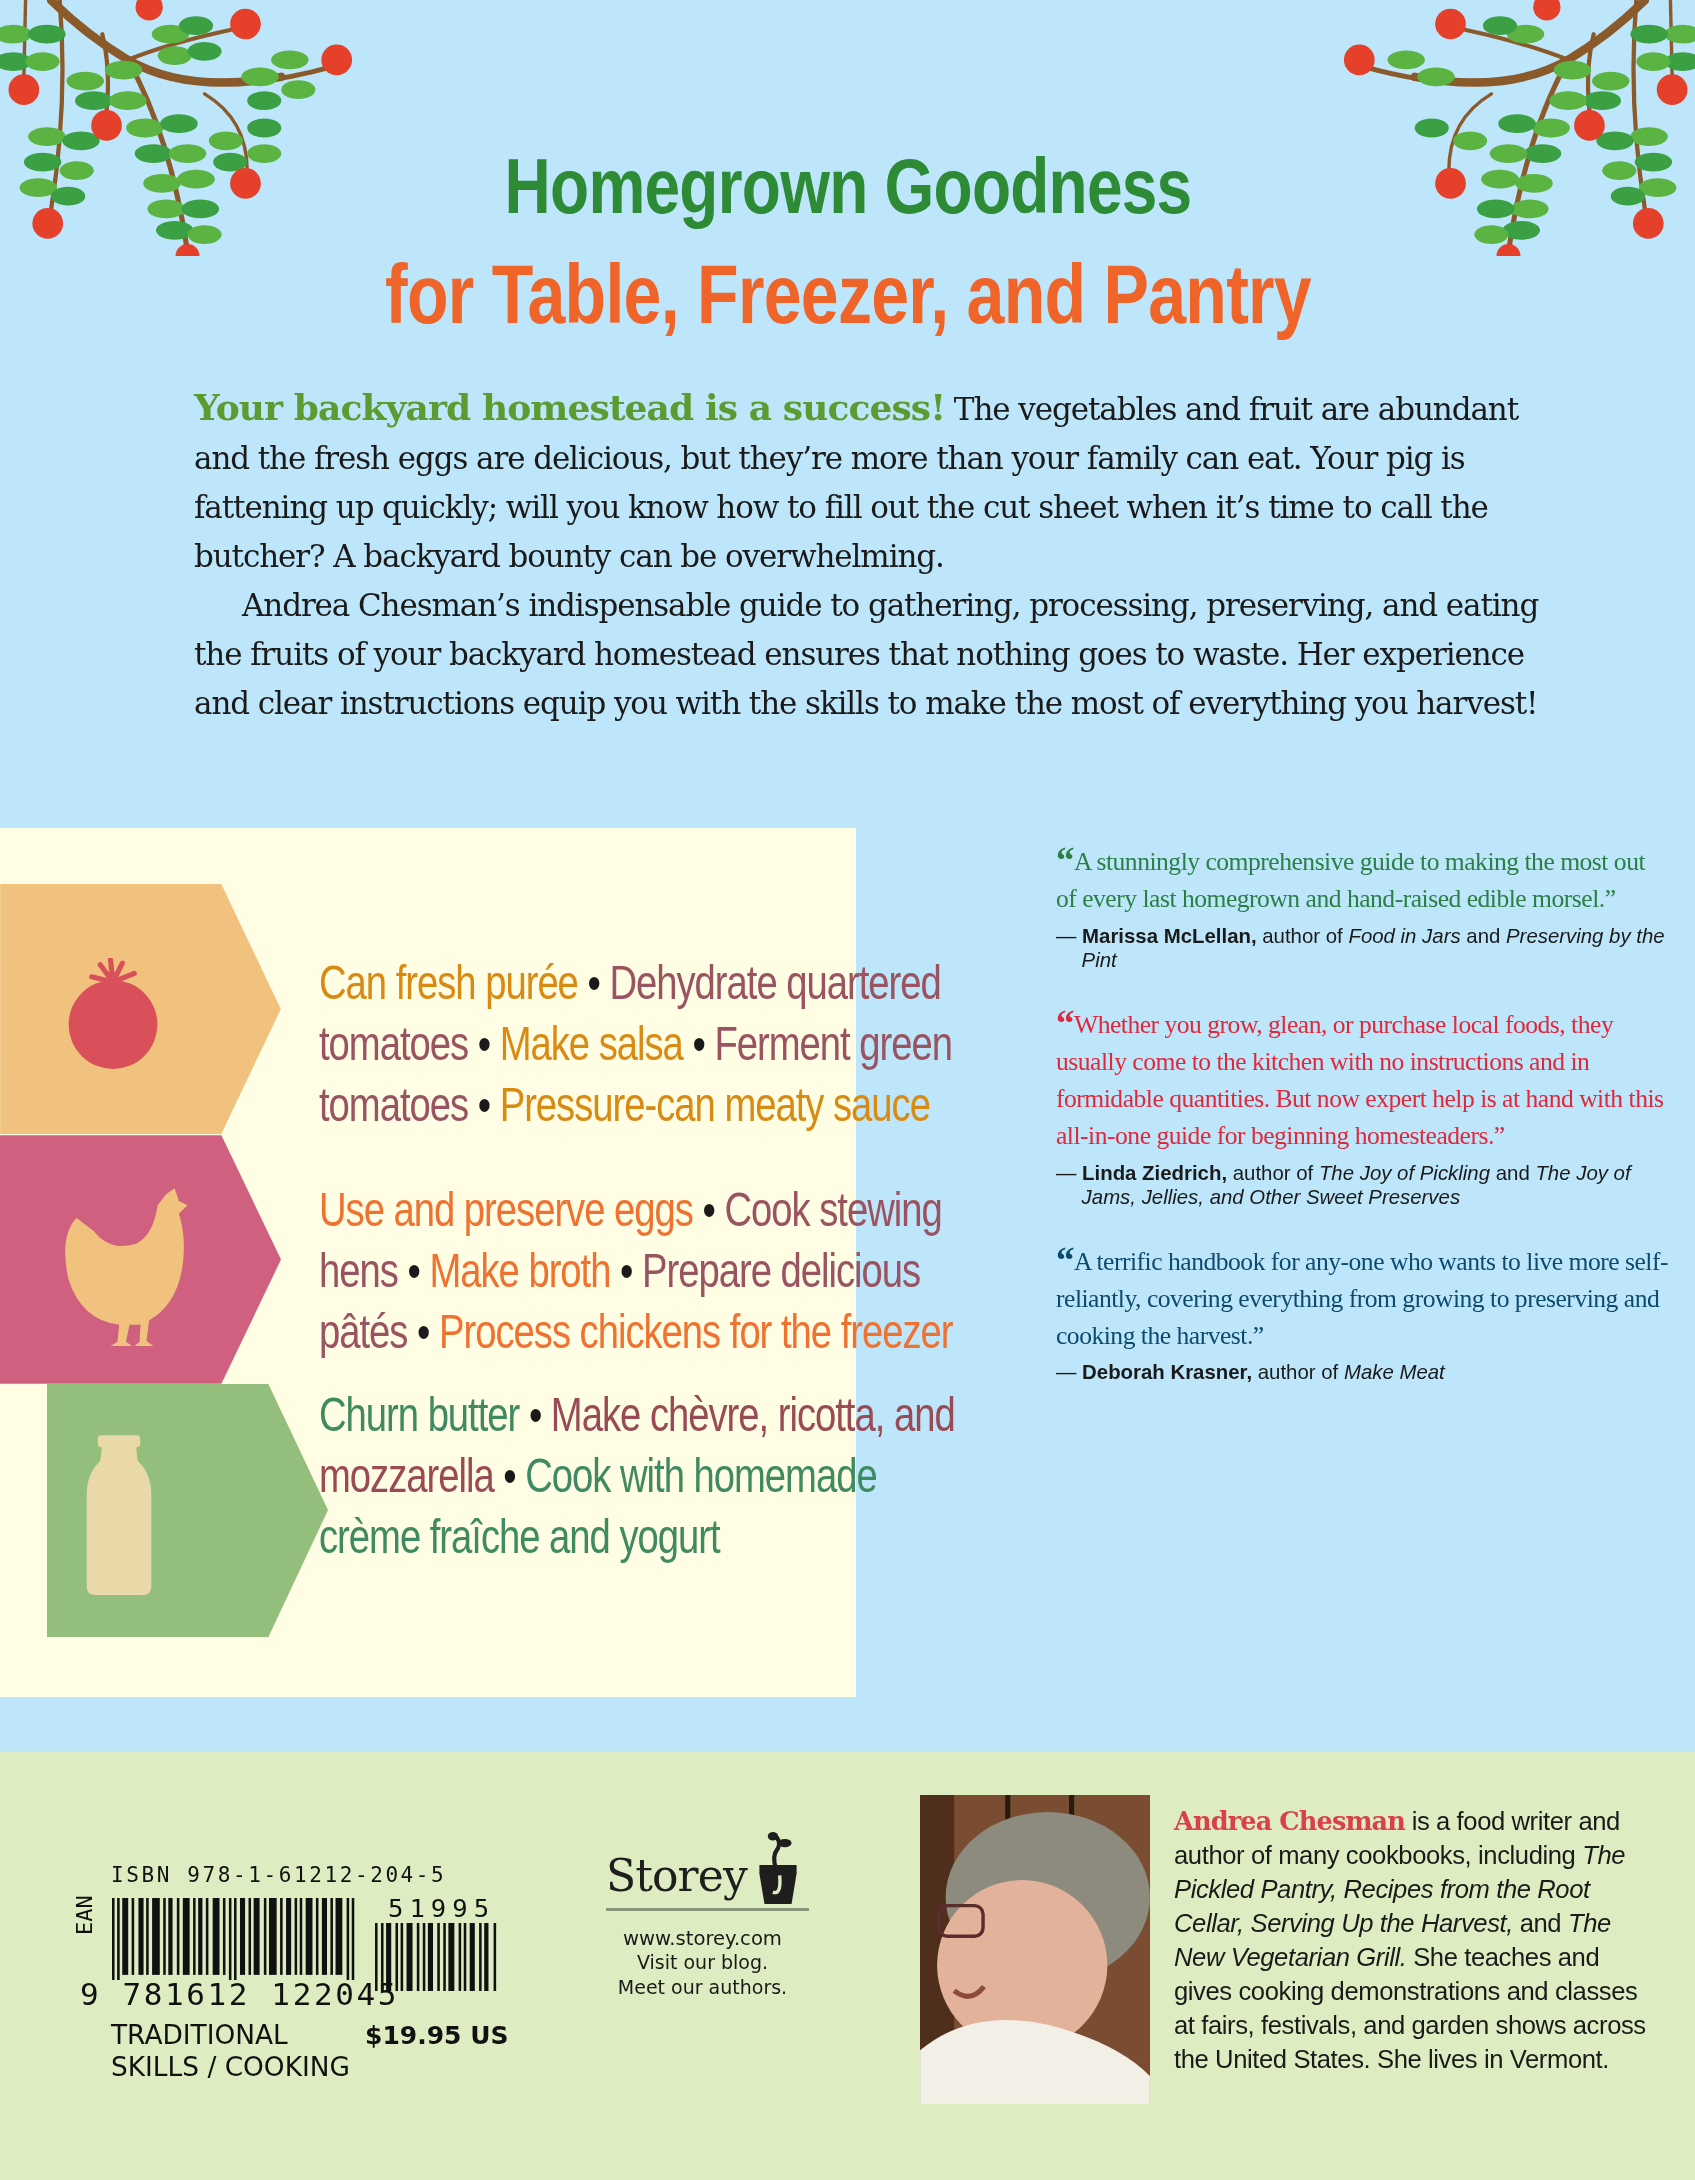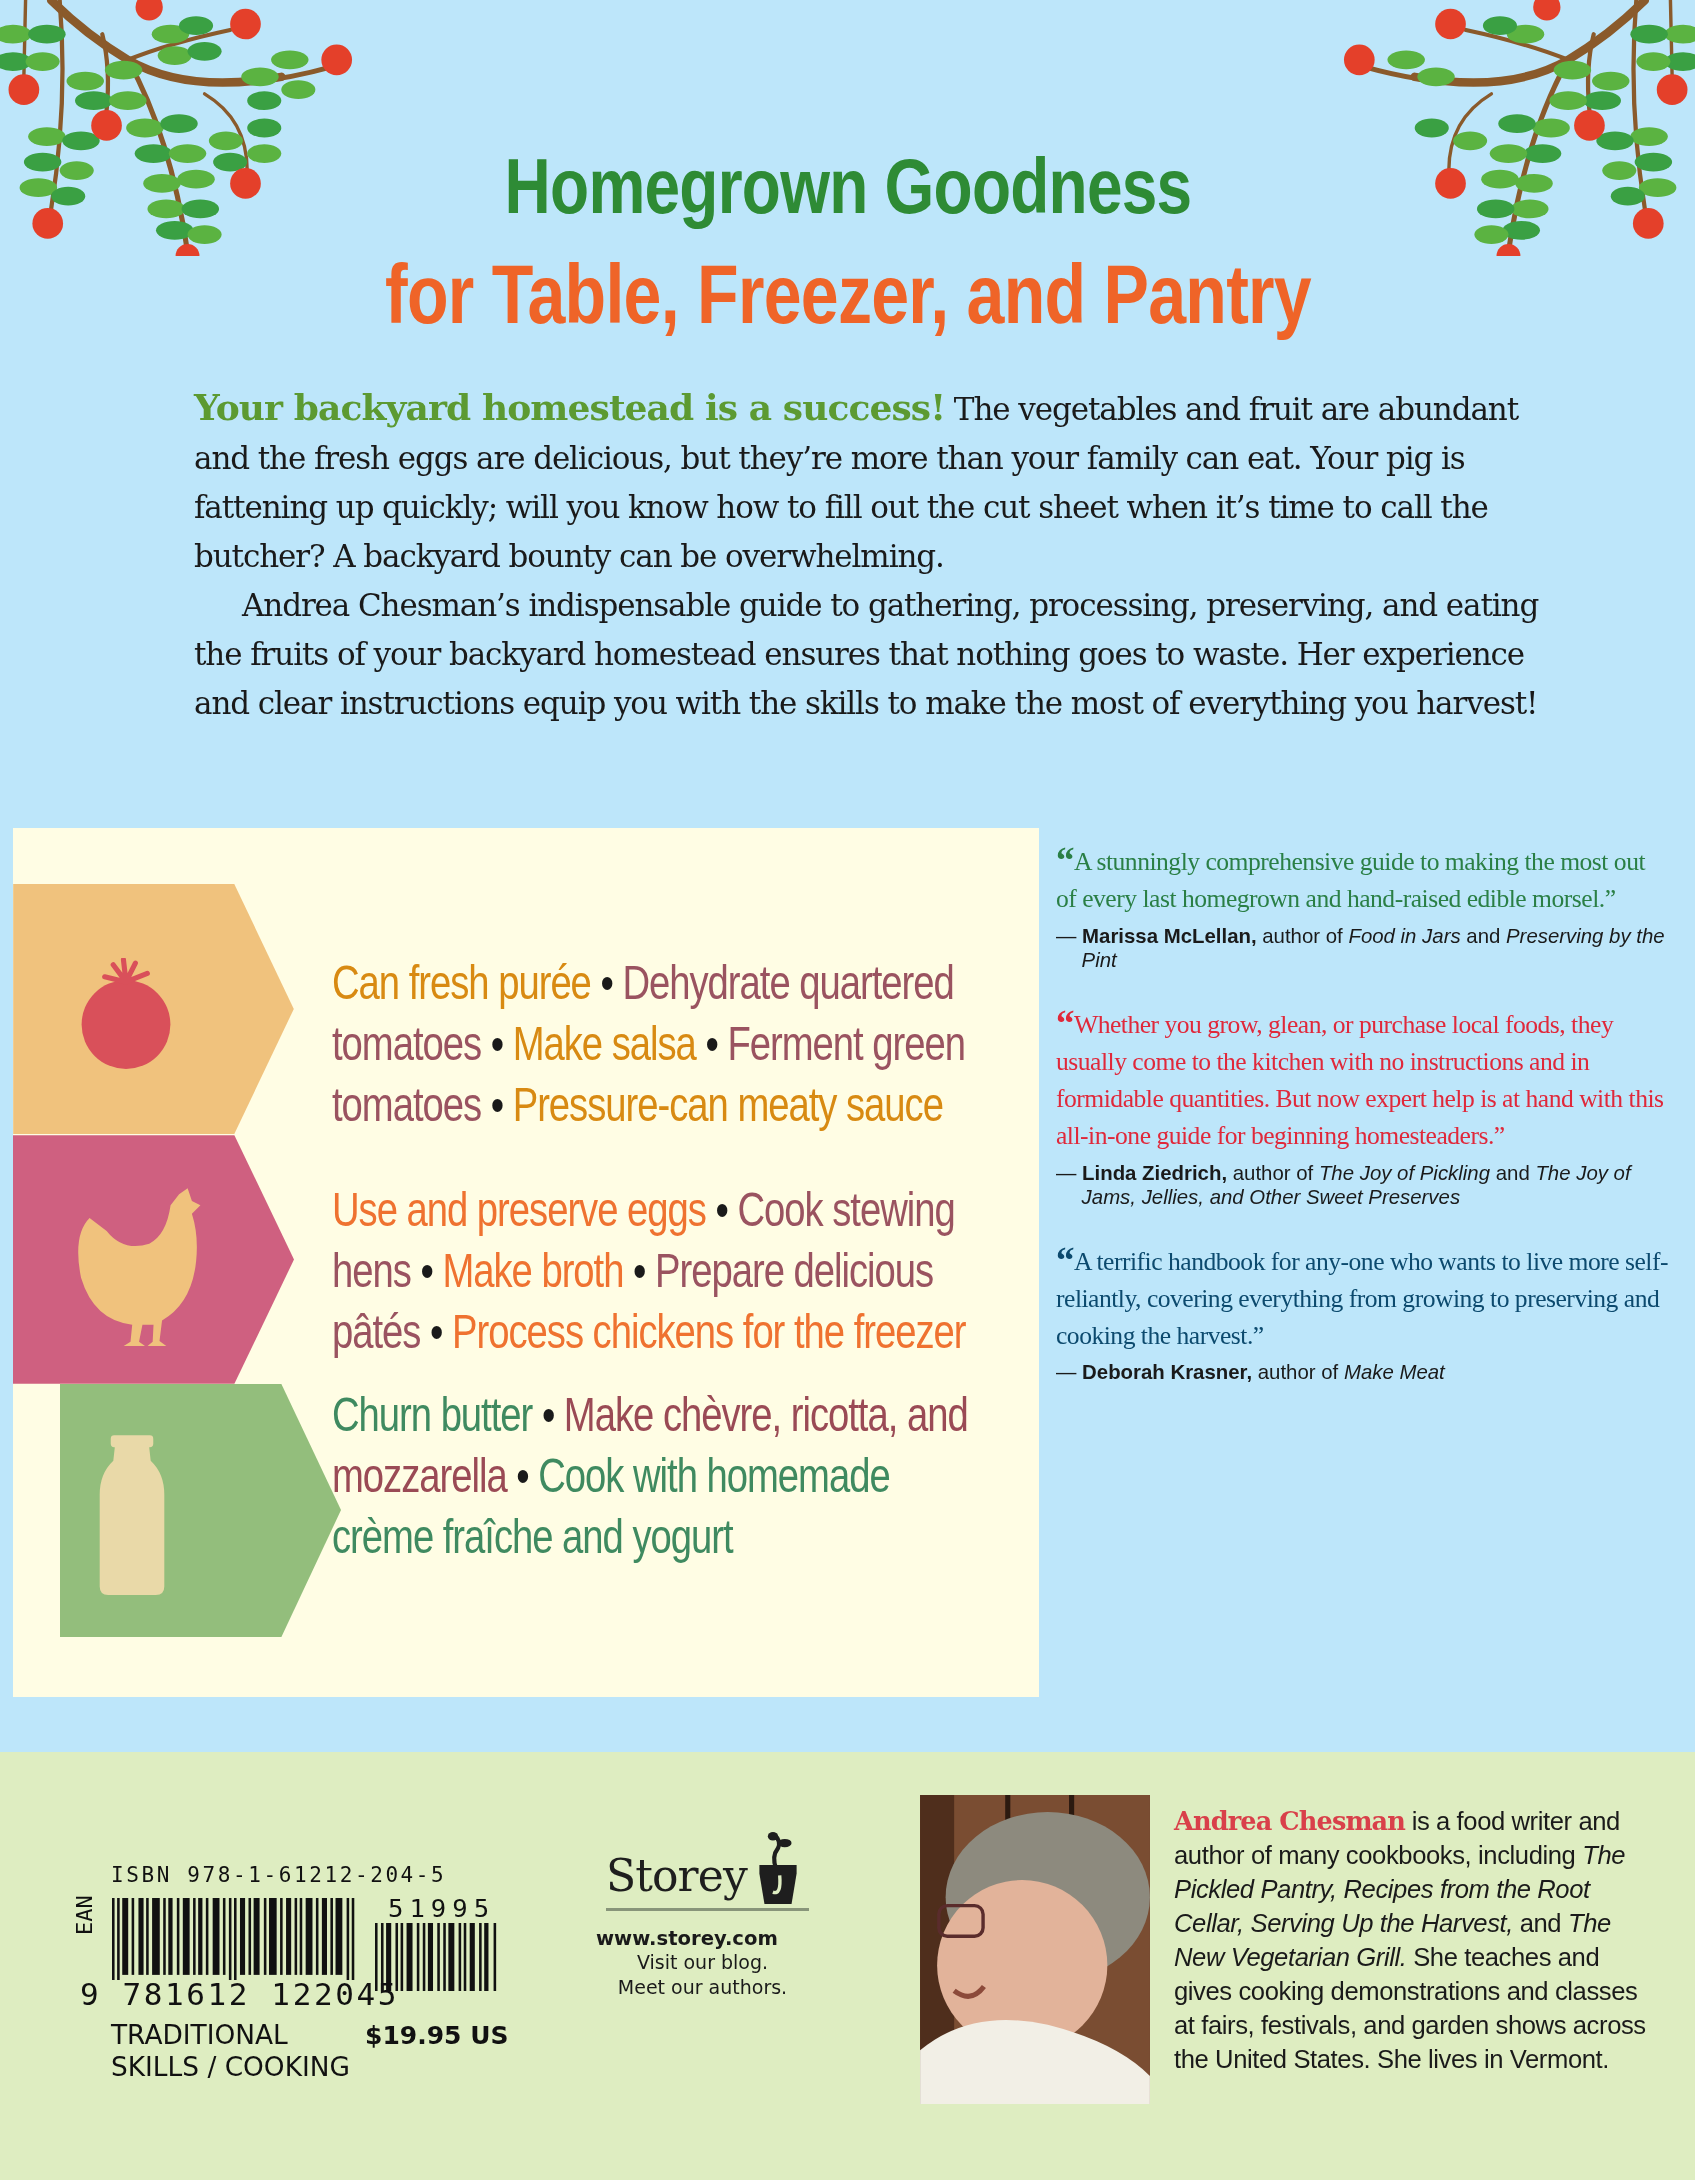--- a/index.html
+++ b/index.html
@@ -14,21 +14,21 @@
   .headline { position: absolute; left: 0; width: 1696px; text-align: center;
     font-family: "Liberation Sans", sans-serif; font-weight: bold; letter-spacing: -0.9px; }
   .headline-1 { top: 141px; font-size: 78px; color: #2e8b35; transform: scaleX(0.82); }
   .headline-2 { top: 247px; font-size: 83px; color: #ef6428; transform: scaleX(0.82); }
 
   .intro { position: absolute; left: 194px; top: 383px; width: 1346px; font-family: "DejaVu Serif", serif;
     font-size: 31px; line-height: 49px; color: #1a1a1a; letter-spacing: -1.1px; }
   .intro .lead { color: #5c9a32; font-weight: bold; font-size: 36px; letter-spacing: -0.9px; }
   .intro p + p { text-indent: 48px; }
 
-  .panel { position: absolute; left: 0; top: 828px; width: 1026px; height: 869px; background: #fffde4; margin-left: 13px; }
+  .panel { position: absolute; left: 0; top: 828px; width: 856px; height: 869px; background: #fffde4; }
   .band { position: absolute; left: 0; width: 281px; }
   .band svg { display: block; }
   .band-icon { position: absolute; }
   .band-text { position: absolute; left: 319px; width: 664px; font-family: "Liberation Sans", sans-serif;
     font-size: 49px; line-height: 61px; letter-spacing: -1.3px; transform-origin: left top; transform: scaleX(0.78); width: 852px; }
   .dot { color: #1a1a1a; }
 
   .quotes { position: absolute; left: 1056px; top: 843px; width: 613px; }
   .quote { margin-bottom: 34px; }
   .quote-text { font-family: Liberation Serif, serif; font-size: 25.6px; line-height: 37px; letter-spacing: -0.5px; }
@@ -41,21 +41,21 @@
   .isbn { position: absolute; left: 111px; top: 1863px; font-family: "DejaVu Sans Mono", monospace; font-size: 21px; letter-spacing: 2.6px; color: #111; }
   .ean { position: absolute; left: 77px; top: 1908px; font-family: "DejaVu Sans Mono", monospace; font-size: 22px; color: #111; transform: rotate(-90deg); transform-origin: left top; }
   .barcode { position: absolute; left: 112px; top: 1898px; width: 244px; height: 82px; }
   .barcode-digits { position: absolute; left: 80px; top: 1976px; font-family: "DejaVu Sans Mono", monospace; font-size: 31px; letter-spacing: 2.6px; color: #111; }
   .price-code { position: absolute; left: 388px; top: 1893px; font-family: "DejaVu Sans Mono", monospace; font-size: 25.6px; letter-spacing: 6px; color: #111; }
   .barcode2 { position: absolute; left: 375px; top: 1923px; width: 122px; height: 68px; }
   .category { position: absolute; left: 111px; top: 2019px; font-family: "DejaVu Sans", sans-serif; font-size: 26.4px; line-height: 32px; color: #111; }
   .price { position: absolute; left: 365px; top: 2021px; font-family: "DejaVu Sans", sans-serif; font-weight: bold; font-size: 25px; color: #111; }
   .storey-word { position: absolute; left: 606px; top: 1850px; font-family: "DejaVu Serif", serif; font-size: 44px; color: #1e1e1e; letter-spacing: -0.9px; }
   .storey-rule { position: absolute; left: 606px; top: 1908px; width: 203px; height: 2.6px; background: #88957a; }
-  .storey-url { position: absolute; left: 596px; top: 1927px; width: 213px; text-align: left; font-family: "DejaVu Sans", sans-serif; font-weight: bold; font-size: 19.6px; color: #1a1a1a; }
+  .storey-url { position: absolute; left: 596px; top: 1927px; width: 213px; text-align: center; font-family: "DejaVu Sans", sans-serif; font-weight: normal; font-size: 19.6px; color: #1a1a1a; }
   .storey-line { position: absolute; left: 596px; width: 213px; text-align: center; font-family: "DejaVu Sans", sans-serif; font-size: 19px; color: #1a1a1a; }
 
   .photo { position: absolute; left: 920px; top: 1795px; width: 230px; height: 309px; overflow: hidden; background: #6b4630; }
   .bio { position: absolute; left: 1174px; top: 1804px; width: 477px; font-family: "Liberation Sans", sans-serif; font-size: 25.6px; line-height: 34px; color: #1a1a1a; letter-spacing: -0.4px; }
   .bio .bio-name { font-family: "DejaVu Serif", serif; font-weight: bold; color: #d9404a; font-size: 25.6px; letter-spacing: -0.9px; }
   .bio i { font-style: italic; }
 </style>
 </head>
 <body>
 

